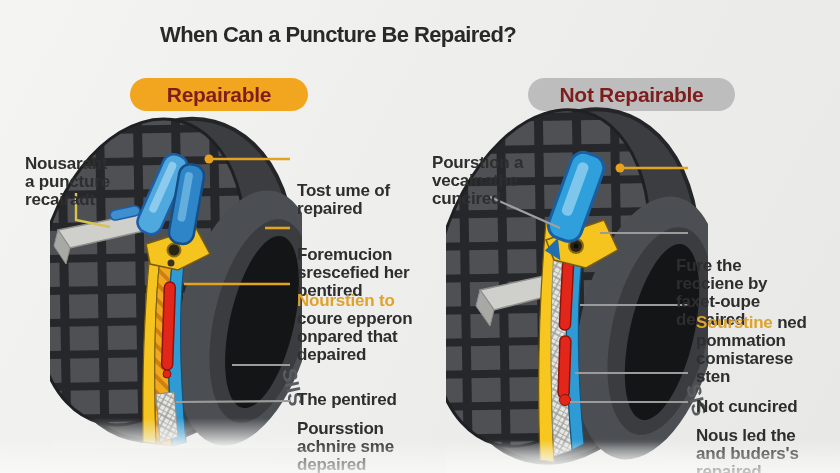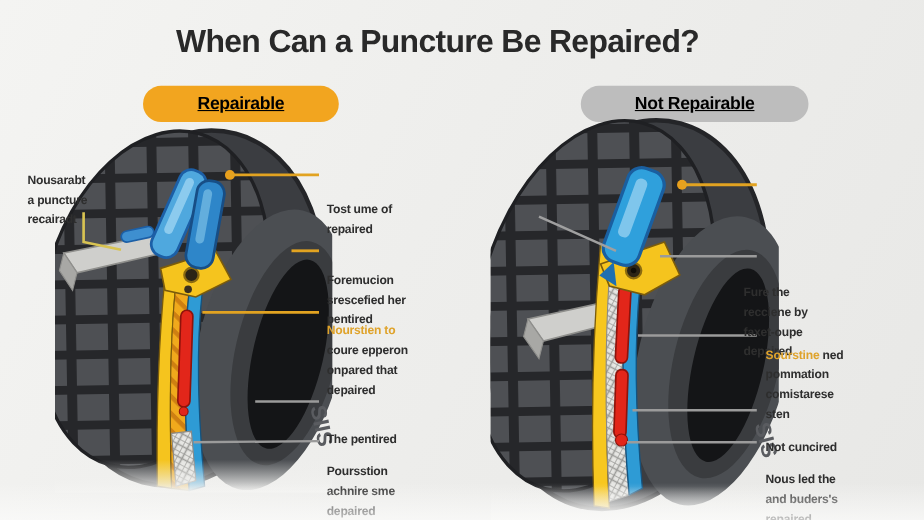--- a/index.html
+++ b/index.html
@@ -6,31 +6,31 @@
   .canvas{
     position:relative;width:840px;height:473px;overflow:hidden;
     background:linear-gradient(118deg,#f4f4f2 0%,#eeeeec 45%,#e8e8e6 100%);
     font-family:"Liberation Sans",sans-serif;
   }
   .canvas::after{
     content:'';position:absolute;left:0;right:0;bottom:0;height:34px;pointer-events:none;
     background:linear-gradient(to top,rgba(251,251,250,.75),rgba(251,251,250,0));
   }
   .title{
-    position:absolute;left:160px;top:22px;font-size:29px;font-weight:700;
+    position:absolute;left:160px;top:22px;font-size:22px;font-weight:700;
     color:#292929;letter-spacing:-0.6px;white-space:nowrap;
   }
   .badge{
     position:absolute;height:33px;border-radius:17px;display:flex;align-items:center;
-    justify-content:center;font-size:16px;font-weight:700;color:#000000;letter-spacing:-0.3px;text-decoration:underline;
+    justify-content:center;font-size:21px;font-weight:700;color:#7f1d1d;letter-spacing:-0.3px;
   }
   .badge.repairable{left:130px;top:78px;width:178px;background:#F2A51F;}
   .badge.not-repairable{left:528px;top:78px;width:207px;background:#BDBDBD;}
   .callout-label{
-    position:absolute;font-size:11px;line-height:18px;font-weight:700;color:#2e2e2e;
+    position:absolute;font-size:17px;line-height:18px;font-weight:700;color:#2e2e2e;
     white-space:pre-line;letter-spacing:-0.2px;
   }
   .callout-label .hl{color:#DFA32B;}
   .callout-label .rest{display:block;}
   .overlay,svg.tire{position:absolute;pointer-events:none;}
   .overlay{left:0;top:0;}
 </style>
 </head>
 <body>
 
@@ -193,20 +193,25 @@
     <span class="hl"></span><span></span>
     <span class="rest">The pentired</span>
   </div>
   <div class="callout-label" style="left:297px;top:384px;width:124px;">
     <span class="hl"></span><span></span>
     <span class="rest">Poursstion
 achnire sme
 depaired</span>
   </div>
 
+  <div class="callout-label" style="left:432px;top:136px;width:120px;">
+    <span class="rest">Pourstion a
+vecainathe
+cuncired</span>
+  </div>
 
   <div class="callout-label" style="left:664px;top:221px;width:142px;margin-left:12px;">
     <span class="hl"></span><span></span>
     <span class="rest">Fure the
 recciene by
 faxet-oupe
 depaired</span>
   </div>
   <div class="callout-label" style="left:696px;top:296px;width:142px;">
     <span class="hl">Sourstine</span><span> ned</span>

